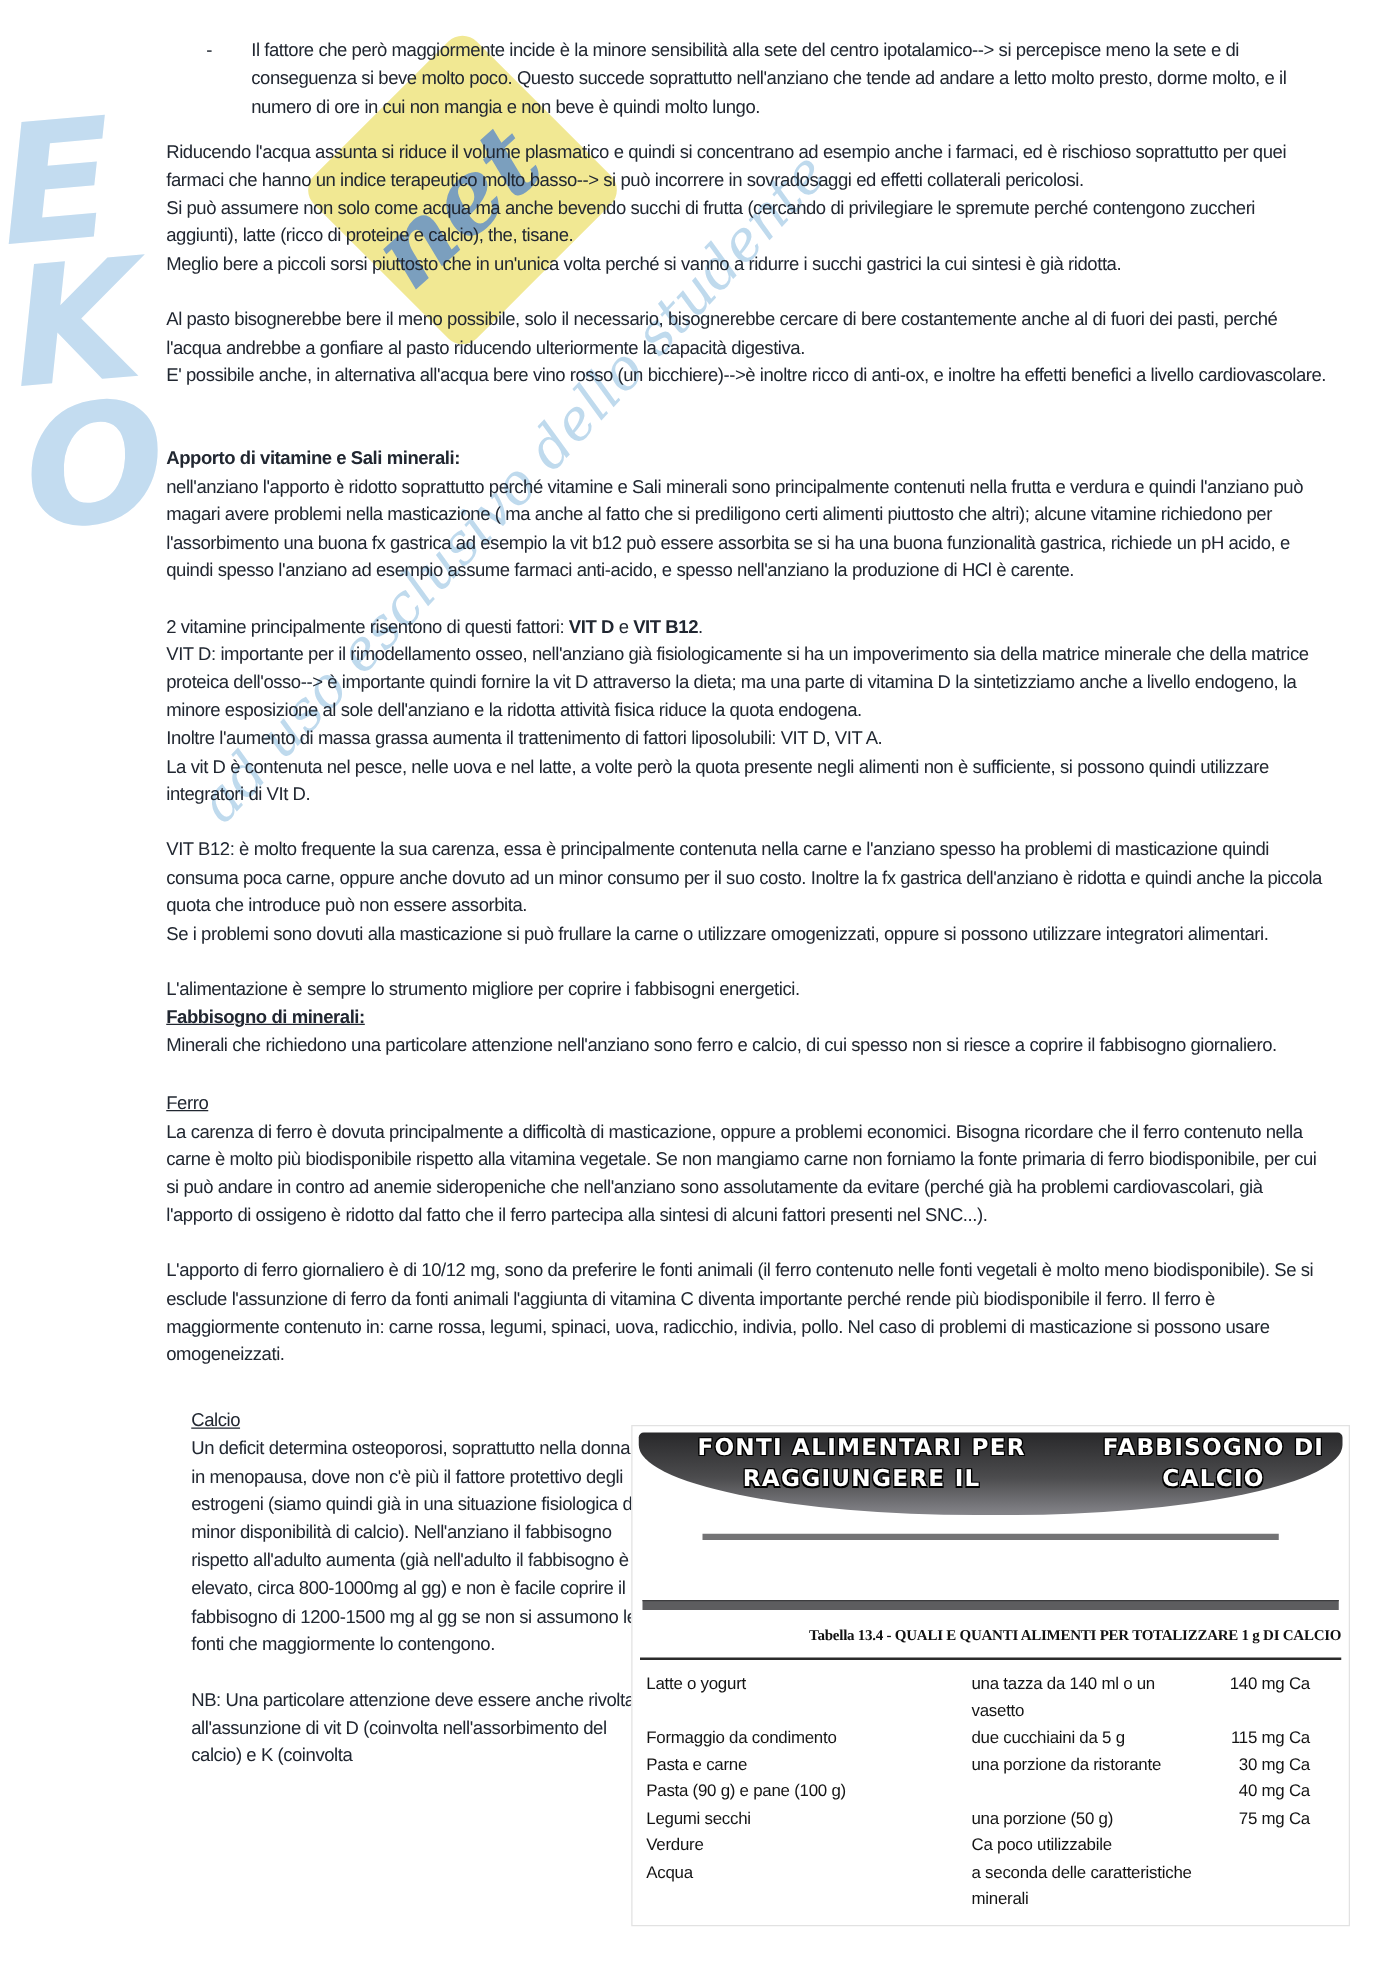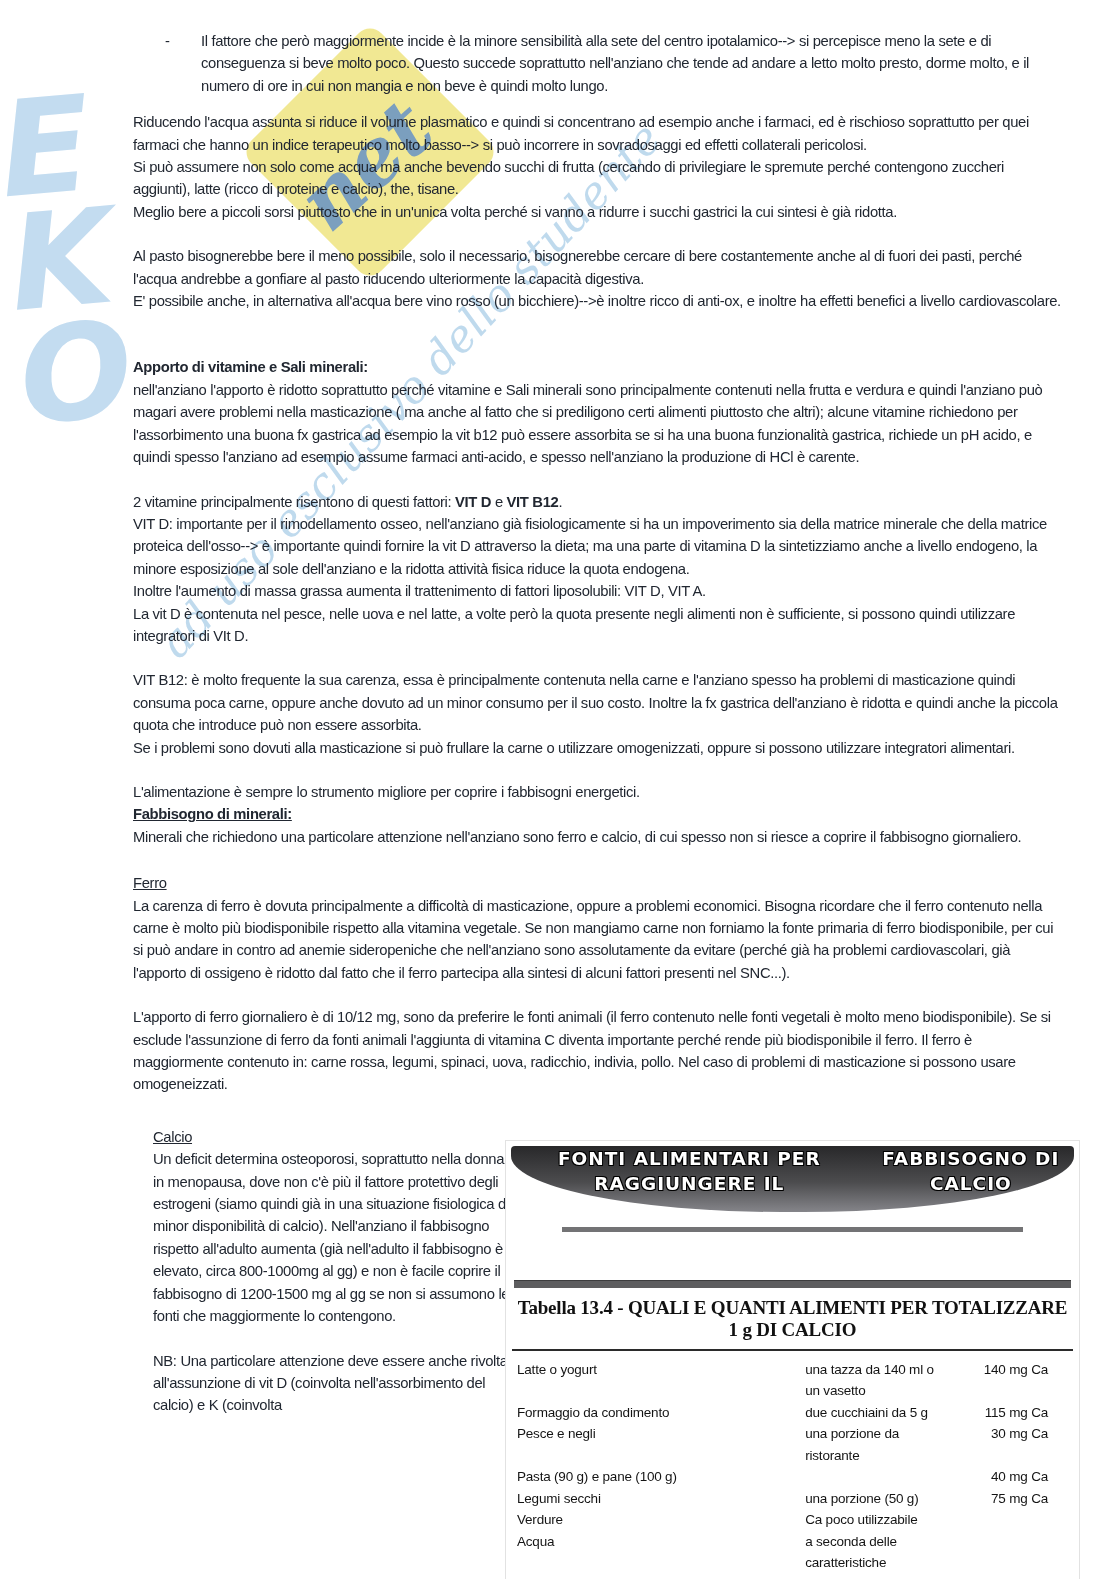--- a/index.html
+++ b/index.html
@@ -59,25 +59,25 @@
   }
   .fig-title{
     text-align:center;color:#ffffff;font-weight:bold;font-size:18.5px;line-height:25px;
     letter-spacing:1px;font-family:"DejaVu Sans", sans-serif;
     text-shadow:-1px -1px 0 #000,1px -1px 0 #000,-1px 1px 0 #000,1px 1px 0 #000;
   }
   .fig-rule1{width:82%;height:5px;background:#737375;margin:15px auto 0;}
   .fig-spacer{height:48px;}
   .fig-rule2{width:99%;height:8px;background:#5d5d5f;border-top:1px solid #3c3c3e;box-sizing:border-box;margin:0 auto;}
   .fig-caption{
-    font-family:"Liberation Serif", serif;font-weight:bold;font-size:19px;text-align:center;
+    font-family:"Liberation Serif", serif;font-weight:bold;font-size:12px;text-align:right;
     padding:9px 0 7px;border-bottom:2px solid #2b2b2b;margin:0 1px;color:#111;
   }
   .fig-table{padding:8px 26px 0 6px;font-size:13.5px;line-height:21.5px;color:#141414;}
-  .fig-row{display:flex;gap:28px;}
+  .fig-row{display:flex;}
   .fc1{width:49%;flex:none;}
   .fc2{flex:1;}
   .fc3{width:86px;flex:none;text-align:right;white-space:nowrap;}
 </style>
 </head>
 <body>
 
 <div class="wm wm-letters" style="white-space:pre-wrap;word-break:break-all;width:120px;">EKO</div>
 <div class="wm wm-diamond"></div>
 <div class="wm wm-script-net">net</div>
@@ -153,21 +153,21 @@
           <div class="fc1">Latte o yogurt</div>
           <div class="fc2">una tazza da 140 ml o un vasetto</div>
           <div class="fc3">140 mg Ca</div>
         </div>
         <div class="fig-row">
           <div class="fc1">Formaggio da condimento</div>
           <div class="fc2">due cucchiaini da 5 g</div>
           <div class="fc3">115 mg Ca</div>
         </div>
         <div class="fig-row">
-          <div class="fc1">Pesce e negli</div>
+          <div class="fc1">Pasta e carne</div>
           <div class="fc2">una porzione da ristorante</div>
           <div class="fc3">30 mg Ca</div>
         </div>
         <div class="fig-row">
           <div class="fc1">Pasta (90 g) e pane (100 g)</div>
           <div class="fc2"></div>
           <div class="fc3">40 mg Ca</div>
         </div>
         <div class="fig-row">
           <div class="fc1">Legumi secchi</div>

